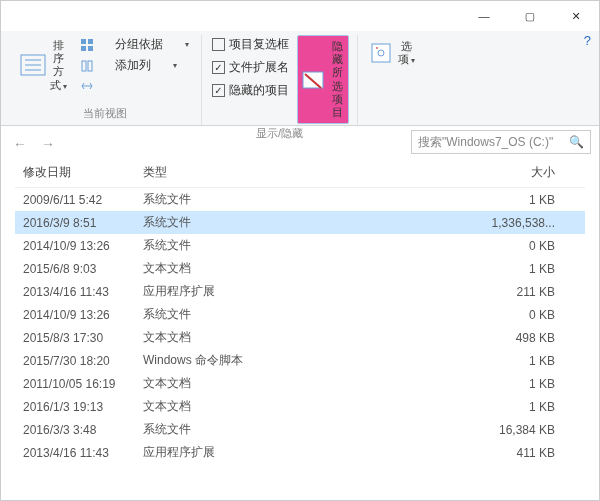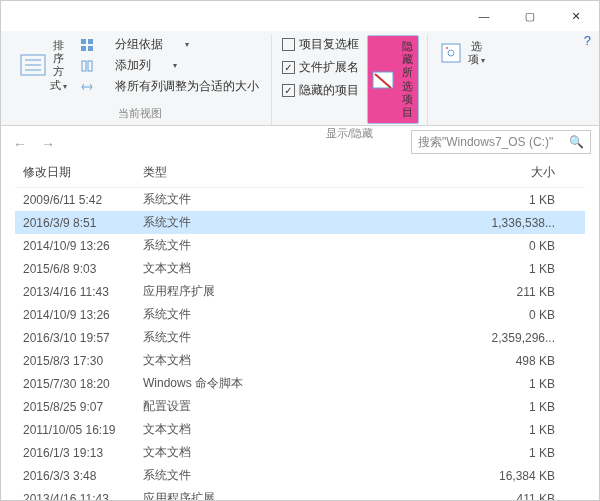--- a/index.html
+++ b/index.html
@@ -92,21 +92,20 @@
             </span>
           <span>添加列</span>
           <span class="dd-arrow">▾</span>
         </div>
         <div class="small-row">
           <span class="sm-icon">
               <svg width="14" height="14">
                 <path d="M2 7 L12 7 M4 4 L2 7 L4 10 M10 4 L12 7 L10 10" fill="none" stroke="#6aa0d8"></path>
               </svg>
             </span>
-          <span>将所有列调整为合适的大小</span>
         </div>
       </div>
     </div>
     <div class="ribbon-label">当前视图</div>
   </div>
 
   <div class="ribbon-group">
     <div class="ribbon-body">
       <div class="small-rows" style="gap:4px;">
         <label class="chk">
@@ -195,37 +194,27 @@
           <td class="col-date">2013/4/16 11:43</td>
           <td class="col-type">应用程序扩展</td>
           <td class="col-size">211 KB</td>
         </tr>
         <tr class="row">
           <td class="col-date">2014/10/9 13:26</td>
           <td class="col-type">系统文件</td>
           <td class="col-size">0 KB</td>
         </tr>
         <tr class="row">
-          <td class="col-date">2016/3/10 19:57</td>
-          <td class="col-type">系统文件</td>
-          <td class="col-size">2,359,296...</td>
-        </tr>
-        <tr class="row">
           <td class="col-date">2015/8/3 17:30</td>
           <td class="col-type">文本文档</td>
           <td class="col-size">498 KB</td>
         </tr>
         <tr class="row">
           <td class="col-date">2015/7/30 18:20</td>
           <td class="col-type">Windows 命令脚本</td>
-          <td class="col-size">1 KB</td>
-        </tr>
-        <tr class="row">
-          <td class="col-date">2015/8/25 9:07</td>
-          <td class="col-type">配置设置</td>
           <td class="col-size">1 KB</td>
         </tr>
         <tr class="row">
           <td class="col-date">2011/10/05 16:19</td>
           <td class="col-type">文本文档</td>
           <td class="col-size">1 KB</td>
         </tr>
         <tr class="row">
           <td class="col-date">2016/1/3 19:13</td>
           <td class="col-type">文本文档</td>

